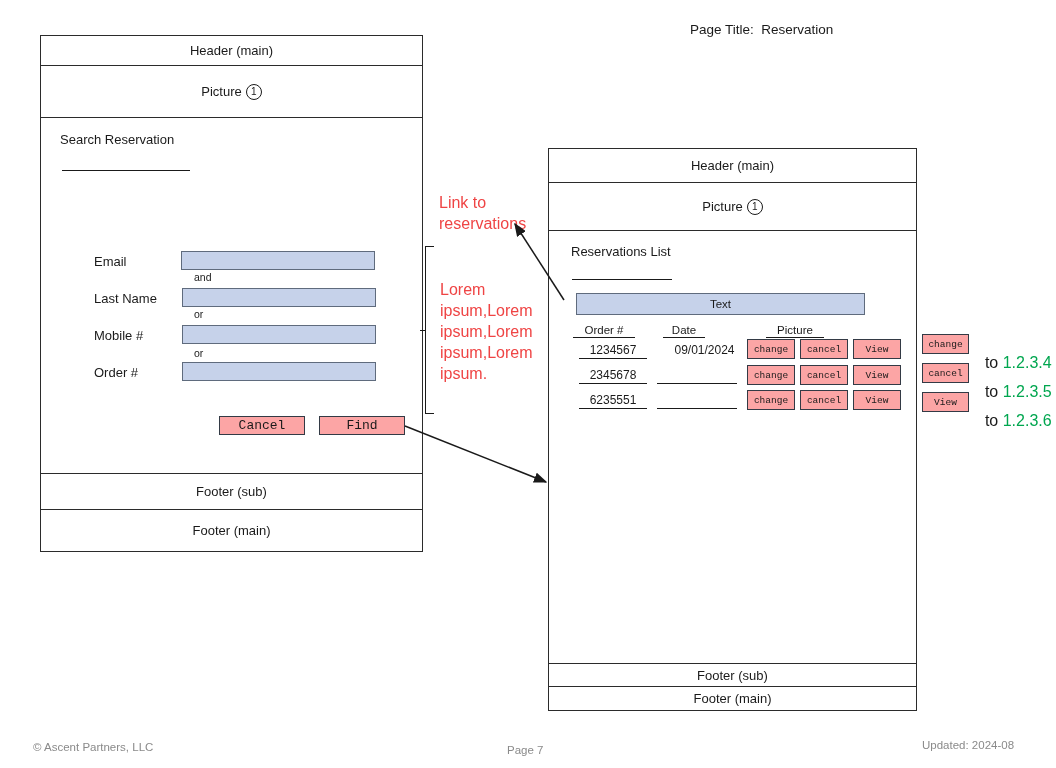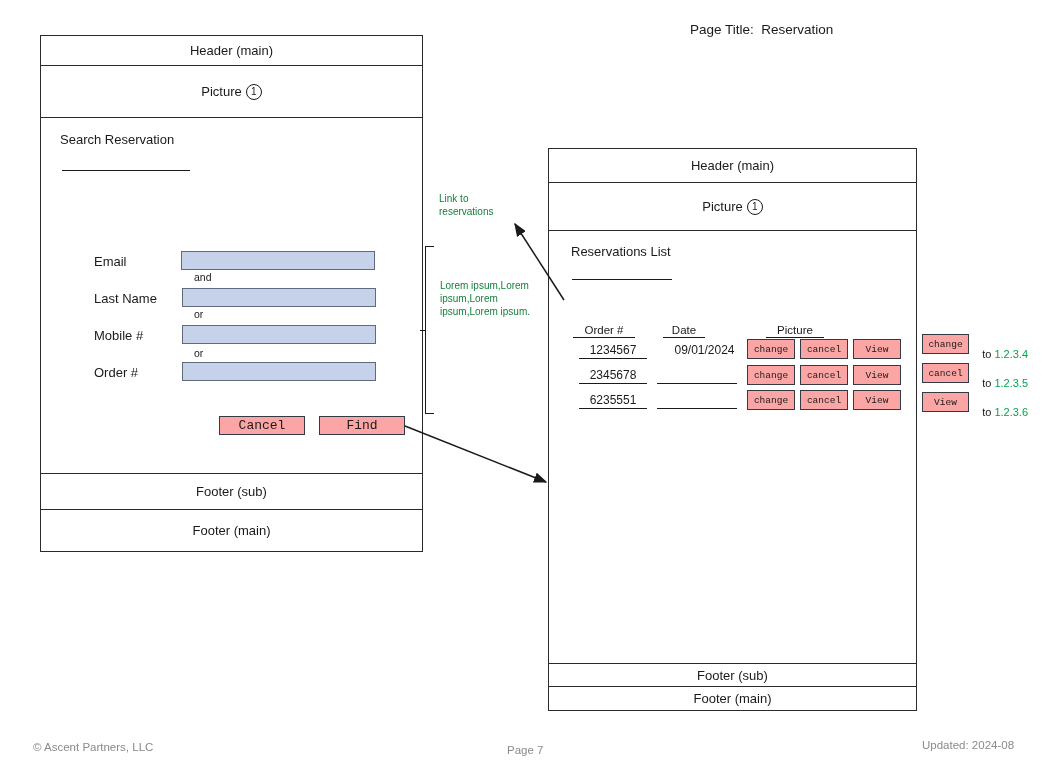--- a/index.html
+++ b/index.html
@@ -136,27 +136,27 @@
     color: #1a1a1a;
     text-align: center;
   }
   .cell-date.blank {
     border-bottom: 1.3px solid #1a1a1a;
   }
 
   
   .anno {
     position: absolute;
-    font-size: 10px;
-    color: #15803d;
+    font-size: 16px;
+    color: #ef4444;
     line-height: 1.32;
   }
   .legend-ref {
     position: absolute;
-    font-size: 11px;
+    font-size: 16px;
     color: #1a1a1a;
     white-space: pre;
   }
   .legend-ref .num { color: #00a64f; }
 
   
   .bracket {
     position: absolute;
     border: 1.3px solid #1a1a1a;
     border-right: none;
@@ -250,20 +250,23 @@
   </div>
 
   <div class="band div-bottom" style="top:34px; height:48px;">
     <span>Picture</span>
     <span class="circled">1</span>
   </div>
 
   <div class="section-label" style="left:22px; top:95px;">Reservations List</div>
   <div class="rule" style="left:23px; top:130px; width:100px;"></div>
 
+  <div class="text-bar" style="left:27px; top:144px; width:289px; height:22px;">
+    <span>Text</span>
+  </div>
 
   <div class="col-head" style="left:24px; top:175px; width:62px;">Order #</div>
   <div class="col-head" style="left:114px; top:175px; width:42px;">Date</div>
   <div class="col-head" style="left:217px; top:175px; width:58px;">Picture</div>
 
   <div class="cell-order" style="left:30px; top:194px; width:68px;">1234567</div>
   <div class="cell-date" style="left:108px; top:194px; width:95px;">09/01/2024</div>
   <div class="btn small" style="left:198px; top:190px; width:48px; height:20px;">
     <span>change</span>
   </div>

